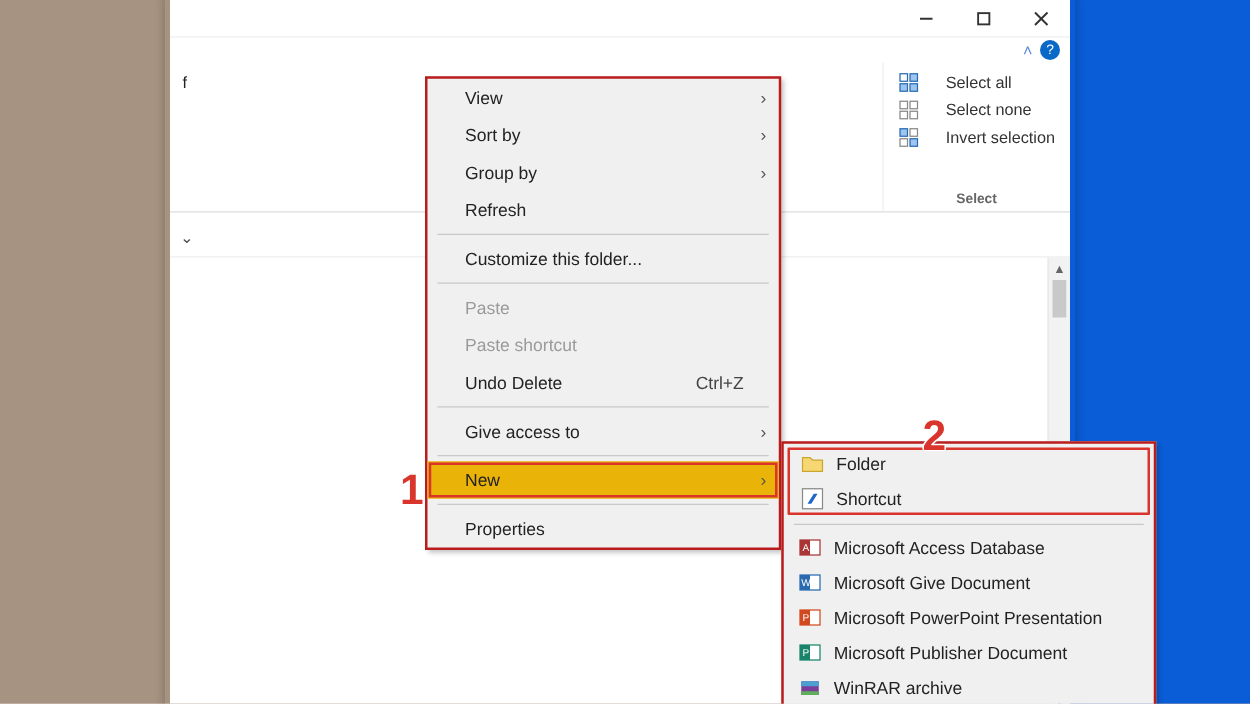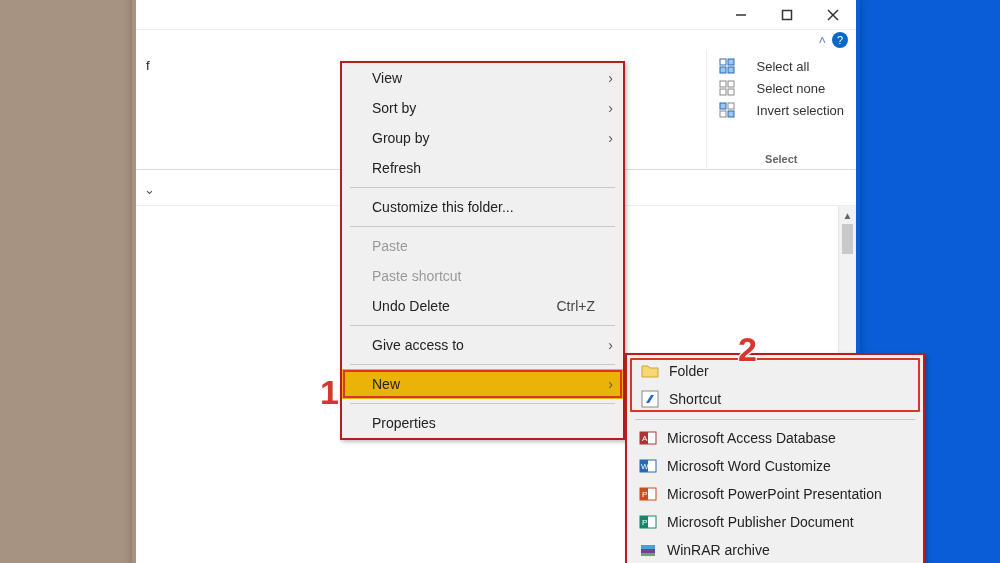--- a/index.html
+++ b/index.html
@@ -42,21 +42,21 @@
   .helprow { height:20px; display:flex; justify-content:flex-end; align-items:center; padding-right:8px; gap:6px;}
   .helpchev { color:#5b8bd6;}
   .helpcircle { width:16px; height:16px; border-radius:50%; background:#0a68c7; color:#fff; display:flex; align-items:center; justify-content:center; font-size:11px;}
   .ribbon {
     display:flex; align-items:stretch; border-bottom:1px solid #ddd; height:120px;
   }
   .ribbon-label { font-size:11px; color:#666; padding-top:4px;}
   .bigicon { width:32px; height:38px; display:block;}
   .select-group { padding:8px 12px 4px; display:flex; flex-direction:column; justify-content:space-between;}
   .select-list { display:flex; flex-direction:column; gap:6px; font-size:13px; color:#333;}
-  .select-item { display:flex; align-items:center; gap:22px;}
+  .select-item { display:flex; gap:22px;}
   .sicon { width:16px; height:16px;}
   .path-row { display:flex; align-items:center; height:32px; border-bottom:1px solid #eee; margin-top:4px;}
   .chevdown { margin-left:8px; color:#555;}
   .content { position:relative; }
   .thumb {
     position:absolute;
     left:350px; top:60px;
     width:55px; height:90px;
     background: linear-gradient(#e9c96b, #e9c96b);
     border:1px solid #ccc;
@@ -273,21 +273,21 @@
     <span>Microsoft Access Database</span>
   </div>
   <div class="mrow">
     <span class="iconwrap">
         <svg viewBox="0 0 18 18">
           <rect x="1" y="3" width="16" height="12" fill="#fff" stroke="#2a6ab0"></rect>
           <rect x="1" y="3" width="8" height="12" fill="#2a6ab0"></rect>
           <text x="2" y="12" font-size="8" fill="#fff">W</text>
         </svg>
       </span>
-    <span>Microsoft Word Customize</span>
+    <span>Microsoft Give Document</span>
   </div>
   <div class="mrow">
     <span class="iconwrap">
         <svg viewBox="0 0 18 18">
           <rect x="1" y="3" width="16" height="12" fill="#fff" stroke="#d14a1f"></rect>
           <rect x="1" y="3" width="8" height="12" fill="#d14a1f"></rect>
           <text x="3" y="12" font-size="8" fill="#fff">P</text>
         </svg>
       </span>
     <span>Microsoft PowerPoint Presentation</span>

